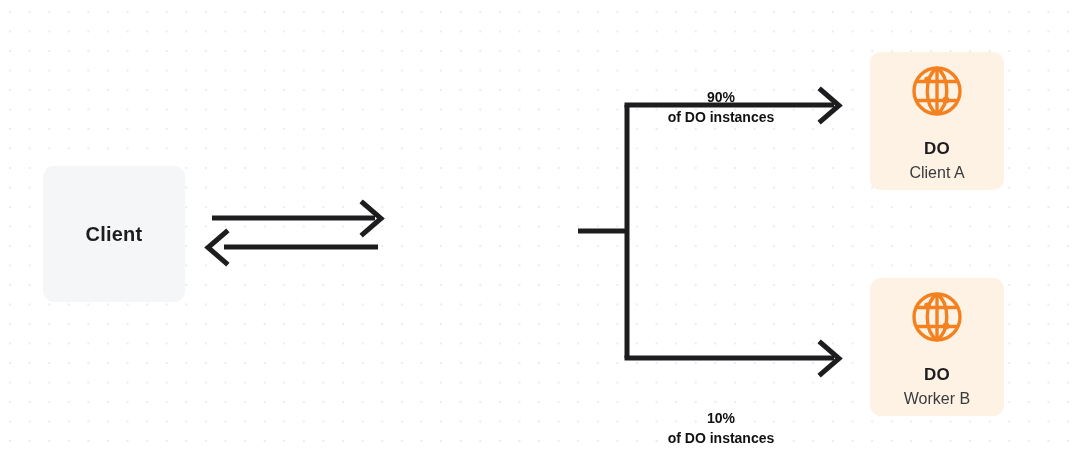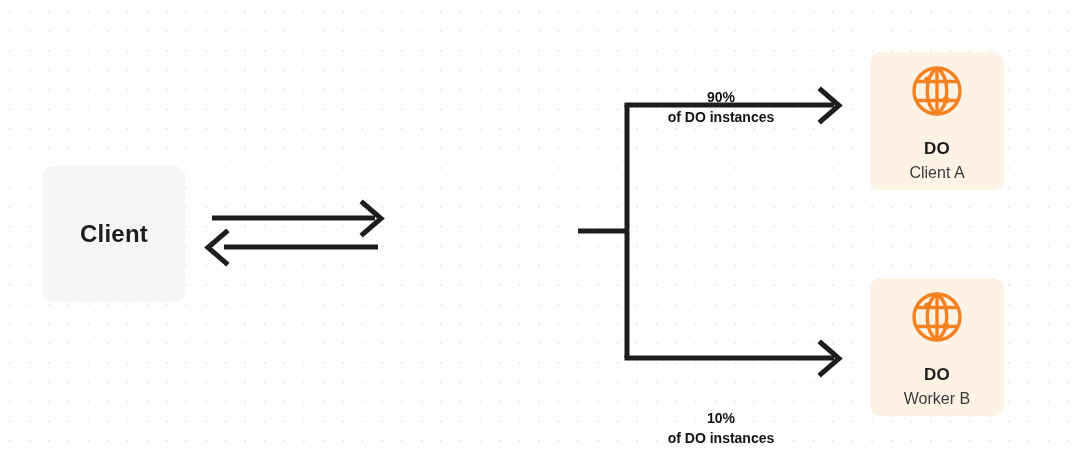--- a/index.html
+++ b/index.html
@@ -37,21 +37,21 @@
 
   
   #client-node {
     left: 43px;
     top: 166px;
     width: 142px;
     height: 136px;
     background: #f5f6f7;
   }
   #client-node .node-title {
-    font-size: 24px;
+    font-size: 20px;
     font-weight: bold;
     color: #1d1d1f;
     letter-spacing: 0.2px;
   }
 
   
   #worker-node {
     left: 408px;
     top: 166px;
     width: 140px;

